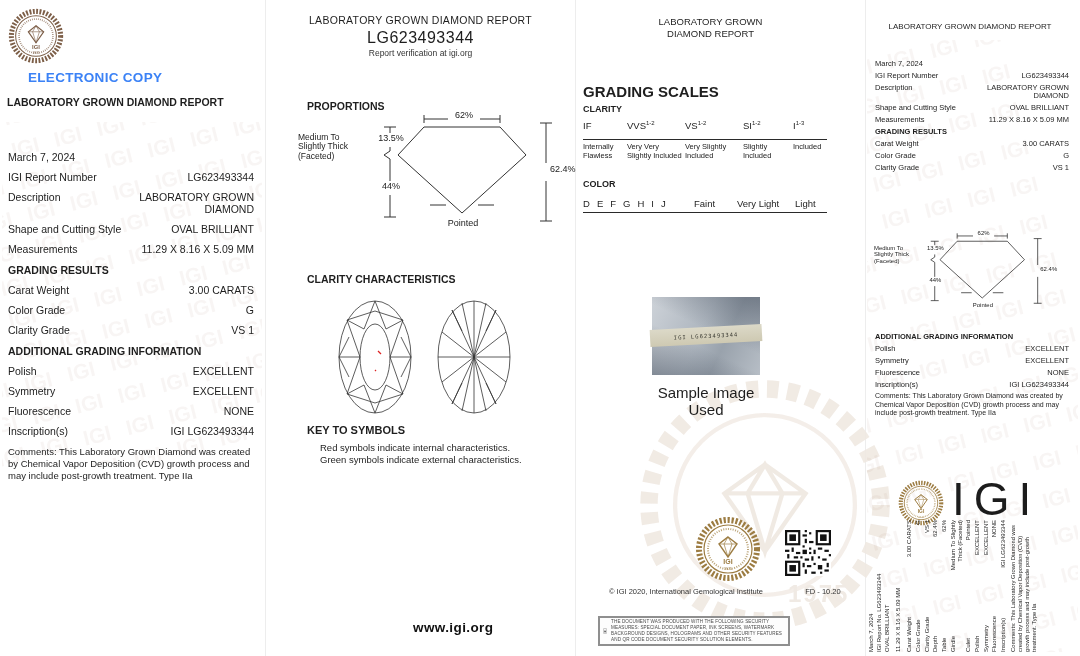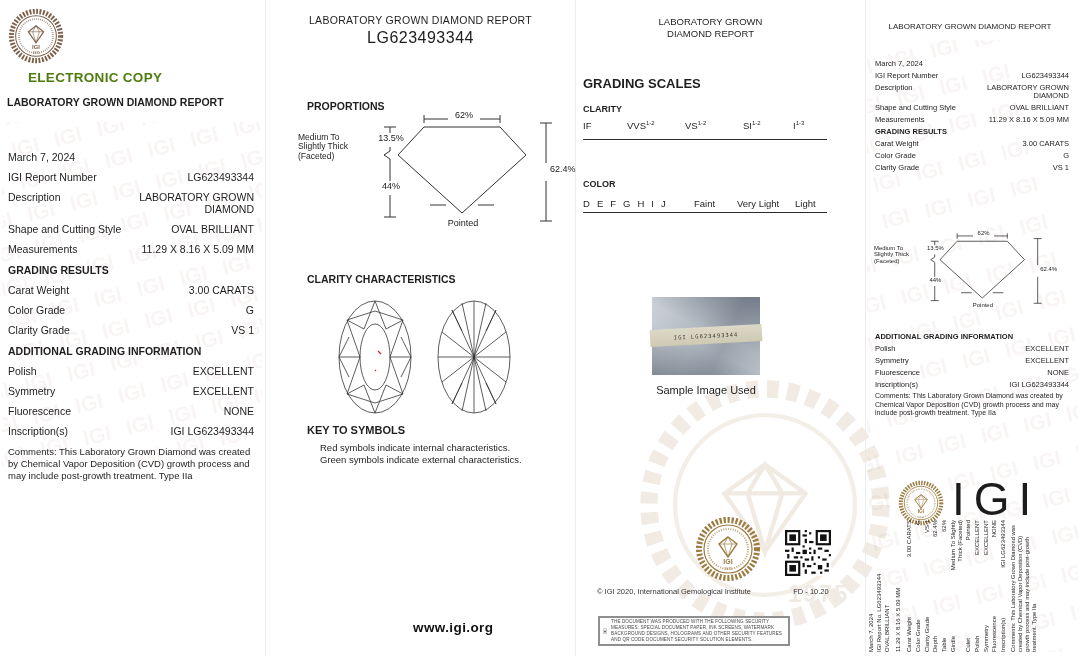--- a/index.html
+++ b/index.html
@@ -10,21 +10,21 @@
 
   
   .wm{position:absolute;overflow:hidden;z-index:0;pointer-events:none;}
   .wm-inner{position:absolute;left:-40px;top:-40px;right:-40px;bottom:-40px;
         display:flex;flex-wrap:wrap;gap:4px 16px;transform:rotate(-14deg);
         color:rgba(150,120,95,0.07);font-size:21px;font-weight:bold;line-height:1;}
   .z1{z-index:1;}
 
   
   .b{font-weight:bold;}
-  .red{color:#4d7c0f;}
+  .red{color:#3b82f6;}
   .ctr{text-align:center;}
 
   
   .inst-name{font-size:12.5px;font-weight:bold;line-height:16px;letter-spacing:.2px;color:#111;}
   .p1-rows{left:8px;top:152px;width:246px;font-size:10.5px;}
   .rowline{display:flex;justify-content:space-between;margin-bottom:8.5px;line-height:1.1;}
   .rowline .lbl{color:#222;}
   .rowline .val{text-align:right;max-width:145px;}
   .sect{font-weight:bold;font-size:10.5px;margin:2px 0 9px 0;}
   .comments{font-size:9.5px;line-height:1.25;}
@@ -61,21 +61,21 @@
      background:
        linear-gradient(205deg, rgba(70,80,95,0.50), rgba(0,0,0,0) 45%),
        linear-gradient(25deg, rgba(60,70,85,0.45), rgba(0,0,0,0) 40%),
        linear-gradient(115deg,#cdd2d8 0%,#aeb6bf 45%,#99a2ac 65%,#b7bec6 100%);}
   .girdle-band{position:absolute;left:-2px;top:30px;width:112px;height:17px;
      background:linear-gradient(#dcd9c8,#cec9b2);transform:rotate(-3deg);
      display:flex;align-items:center;justify-content:center;
      font-size:5.5px;letter-spacing:1px;color:#3a3a32;font-family:"DejaVu Sans Mono",monospace;}
 
   
-  .copyright{font-size:7.5px;color:#333;}
+  .copyright{font-size:7.5px;color:#333;margin-left:12px;}
   .secstrip{left:598px;top:616px;width:192px;height:30px;border:2px solid #8f8f8f;
      background:#fdfdfd;display:flex;align-items:center;gap:4px;padding:1px 3px;box-sizing:border-box;z-index:2;}
   .sectext{font-size:4.6px;line-height:1.35;color:#4a4a4a;letter-spacing:.1px;}
   .website{font-size:13.5px;font-weight:bold;letter-spacing:.4px;color:#111;}
 
   
   .folded{position:absolute;left:868px;top:652px;width:132px;height:196px;
      transform:rotate(-90deg);transform-origin:0 0;font-size:6px;line-height:1.18;color:#222;z-index:1;}
   .folded .fhead{margin-bottom:1px;}
   .frow{display:flex;justify-content:space-between;margin-bottom:1.6px;}
@@ -263,20 +263,21 @@
       </div>
     <div class="rowline">
         <span class="lbl">Inscription(s)</span>
         <span class="val">IGI LG623493344</span>
       </div>
     <div class="comments">Comments: This Laboratory Grown Diamond was created by Chemical Vapor Deposition (CVD) growth process and may include post-growth treatment. Type IIa</div>
   </div>
 
   <div class="abs z1 ctr" style="left:268px;top:14px;width:305px;font-size:10.5px;letter-spacing:.3px">LABORATORY GROWN DIAMOND REPORT</div>
   <div class="abs z1 ctr" style="left:268px;top:29px;width:305px;font-size:16px;letter-spacing:.5px">LG623493344</div>
+  <div class="abs z1 ctr" style="left:268px;top:48px;width:305px;font-size:8.5px;color:#333">Report verification at igi.org</div>
 
   <div class="abs z1 b" style="left:307px;top:100px;font-size:10.5px">PROPORTIONS</div>
 
   <div class="prop" style="left:298px;top:113px">
     <svg width="238" height="125" viewBox="0 0 238 125">
       <g fill="none" stroke="#333" stroke-width="1">
         <path d="M70 14 L146 14 L172 42 L108 100 L44 42 Z"></path>
         <path d="M76 92 L92 92 M124 92 L140 92"></path>
         <path d="M70 6 L94 6 M122 6 L146 6 M70 2 L70 10 M146 2 L146 10"></path>
         <path d="M30 14 L42 14 M36 14 L36 20 M36 34 L36 38 M36 38 L30 42 L36 46 M36 46 L36 68 M36 82 L36 104 M30 104 L42 104"></path>
@@ -329,31 +330,38 @@
     <circle cx="50" cy="50" r="31" fill="none" stroke="#f3ede7" stroke-width="1.5"></circle>
     <path d="M50 36 L64 46 L50 66 L36 46 Z M36 46 L64 46 M50 36 L44 46 L50 66 L56 46 Z" fill="none" stroke="#efe8e1" stroke-width="1.5"></path>
   </svg>
   <div class="abs ghost1975" style="left:788px;top:580px">1975</div>
 
   <div class="abs z1 ctr" style="left:588px;top:16px;width:245px;font-size:9.5px;line-height:1.25">
     <div>LABORATORY GROWN</div>
     <div>DIAMOND REPORT</div>
   </div>
 
-  <div class="abs z1 b" style="left:583px;top:76px;font-size:13px">GRADING SCALES</div>
+  <div class="abs z1 b" style="left:583px;top:83px;font-size:15px">GRADING SCALES</div>
   <div class="abs z1 b" style="left:583px;top:104px;font-size:9px">CLARITY</div>
 
   <div class="gs-row" style="top:120px">
     <span class="gs-col gs-grade" style="width:44px"><span>IF</span><sup></sup></span>
     <span class="gs-col gs-grade" style="width:58px"><span>VVS</span><sup>1-2</sup></span>
     <span class="gs-col gs-grade" style="width:58px"><span>VS</span><sup>1-2</sup></span>
     <span class="gs-col gs-grade" style="width:50px"><span>SI</span><sup>1-2</sup></span>
     <span class="gs-col gs-grade" style="width:32px"><span>I</span><sup>1-3</sup></span>
   </div>
   <div class="rule" style="left:583px;top:139px;width:244px"></div>
+  <div class="gs-row" style="top:143px">
+    <span class="gs-col gs-desc" style="width:44px">Internally Flawless</span>
+    <span class="gs-col gs-desc" style="width:58px">Very Very Slightly Included</span>
+    <span class="gs-col gs-desc" style="width:58px">Very Slightly Included</span>
+    <span class="gs-col gs-desc" style="width:50px">Slightly Included</span>
+    <span class="gs-col gs-desc" style="width:32px">Included</span>
+  </div>
 
   <div class="abs z1 b" style="left:583px;top:179px;font-size:9px">COLOR</div>
   <div class="gs-row" style="top:198px;gap:7px;font-size:9.5px">
     <span>D</span>
     <span>E</span>
     <span>F</span>
     <span>G</span>
     <span>H</span>
     <span>I</span>
     <span>J</span>
@@ -361,21 +369,21 @@
   <span class="abs z1" style="left:694px;top:198px;font-size:9.5px">Faint</span>
   <span class="abs z1" style="left:737px;top:198px;font-size:9.5px">Very Light</span>
   <span class="abs z1" style="left:795px;top:198px;font-size:9.5px">Light</span>
   <div class="rule" style="left:583px;top:212px;width:244px"></div>
 
   <div class="abs sample">
     <div class="girdle-band">
         <span>IGI LG623493344</span>
       </div>
   </div>
-  <div class="abs z1 ctr" style="left:652px;top:384px;width:108px;font-size:11px">Sample Image Used</div>
+  <div class="abs z1 ctr" style="left:652px;top:384px;width:108px;font-size:15px">Sample Image Used</div>
 
   <svg class="abs z1" style="left:695px;top:516px" width="66" height="66" viewBox="0 0 66 66">
     <circle cx="33" cy="33" r="29" fill="none" stroke="#9c7c42" stroke-width="6" stroke-dasharray="2.2 1.8"></circle>
     <circle cx="33" cy="33" r="24" fill="none" stroke="#9c7c42" stroke-width="1.2"></circle>
     <circle cx="33" cy="33" r="20" fill="none" stroke="#a98c54" stroke-width="2" stroke-dasharray="1 1.4" opacity=".8"></circle>
     <path d="M33 21 L42 28 L33 41 L24 28 Z" fill="none" stroke="#9c7c42" stroke-width="1.4"></path>
     <path d="M24 28 L42 28 M33 21 L29 28 L33 41 L37 28 Z" fill="none" stroke="#9c7c42" stroke-width=".7"></path>
     <text x="33" y="48" text-anchor="middle" font-size="7" font-weight="bold" fill="#9c7c42">IGI</text>
     <text x="33" y="54" text-anchor="middle" font-size="3.6" fill="#9c7c42">1975</text>
   </svg>

